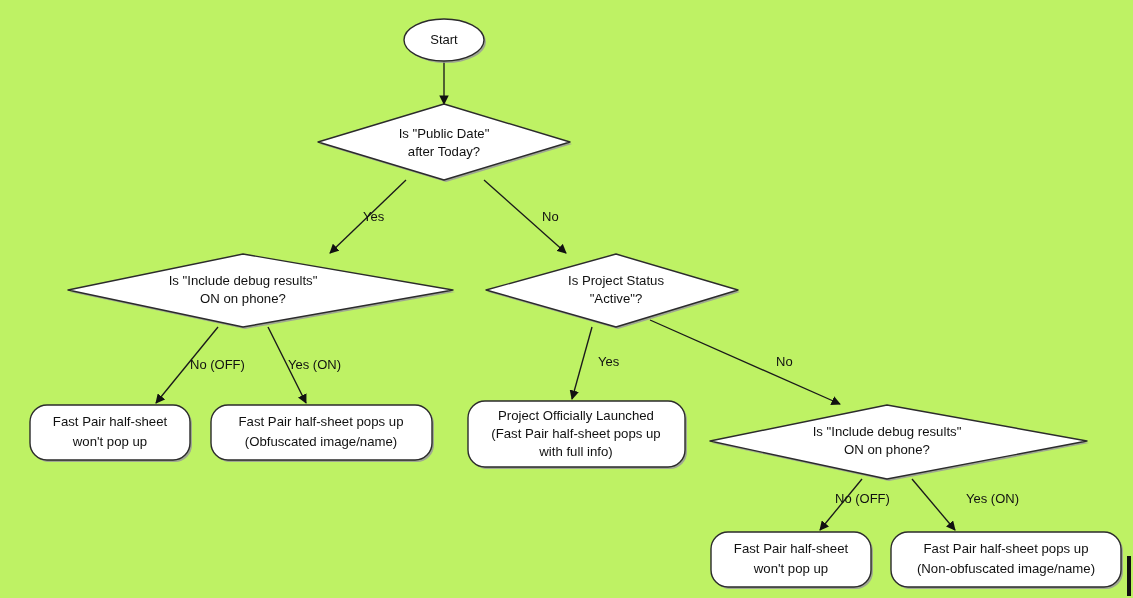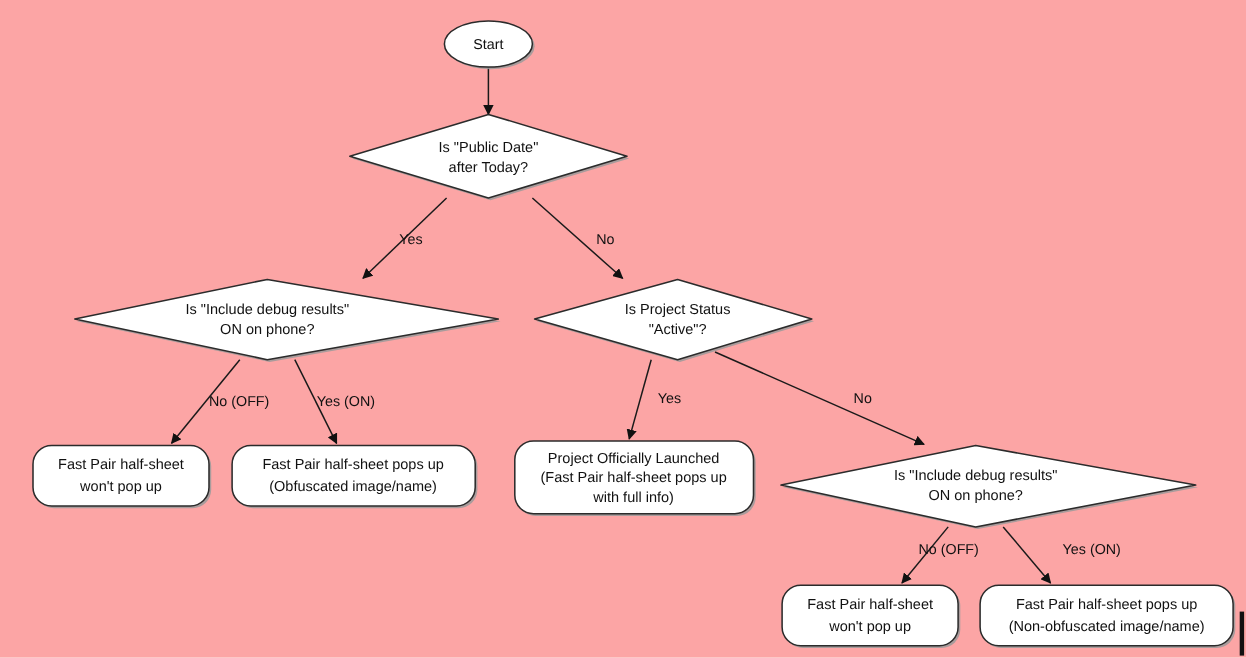--- a/index.html
+++ b/index.html
@@ -10,21 +10,21 @@
   body {
     width: 1133px;
     height: 598px;
     overflow: hidden;
     font-family: "Liberation Sans", sans-serif;
   }
   #canvas {
     position: relative;
     width: 1133px;
     height: 598px;
-    background: #fca5a5;
+    background: #bef264;
   }
   svg.flow {
     display: block;
     width: 1133px;
     height: 598px;
   }
   .shape-outline {
     fill: #ffffff;
     stroke: #2b2b2b;
     stroke-width: 1.4;

